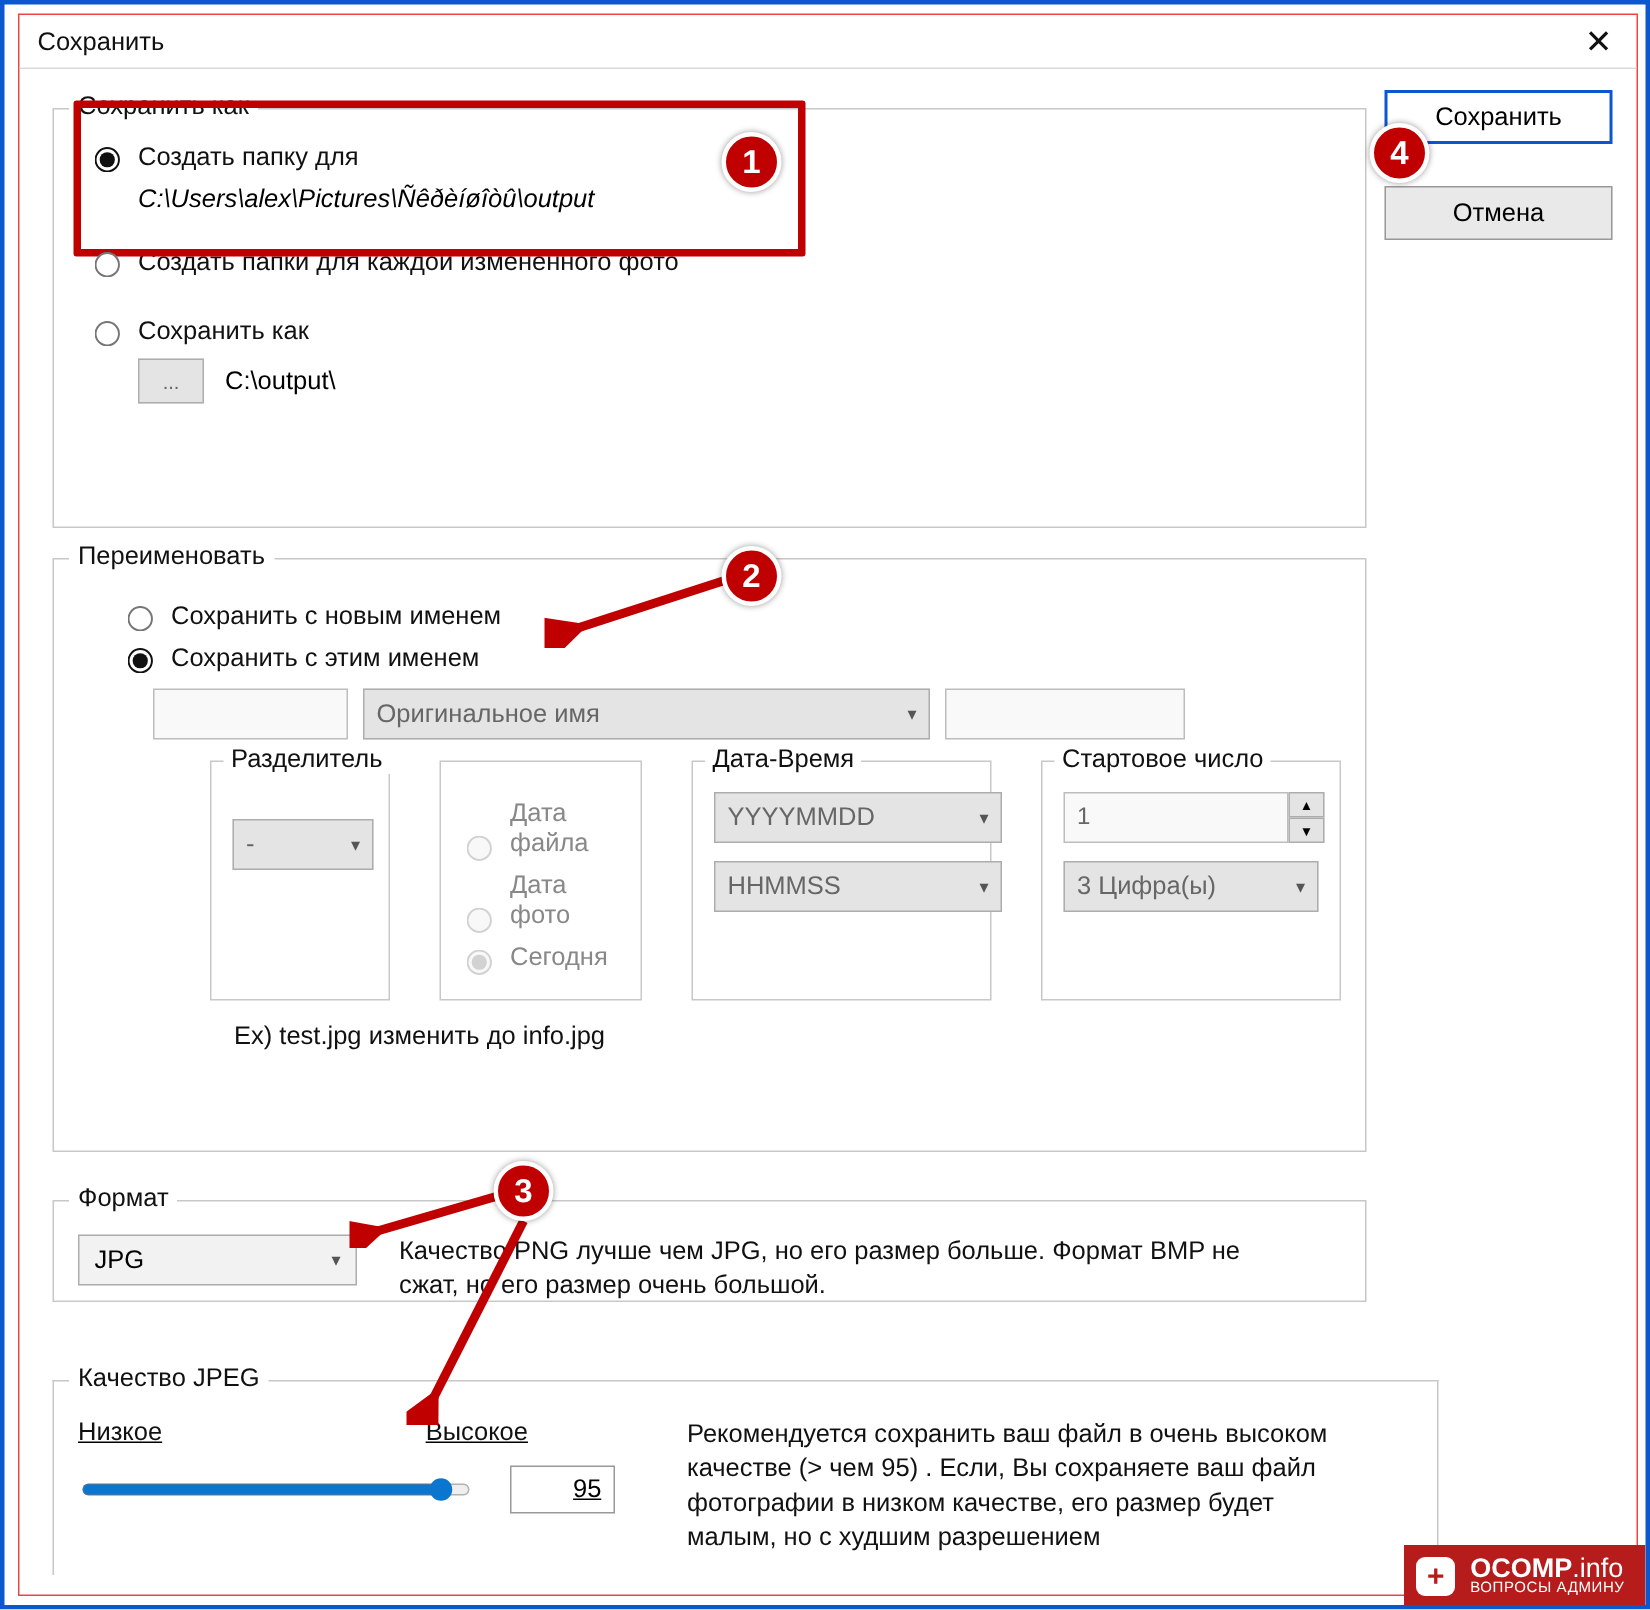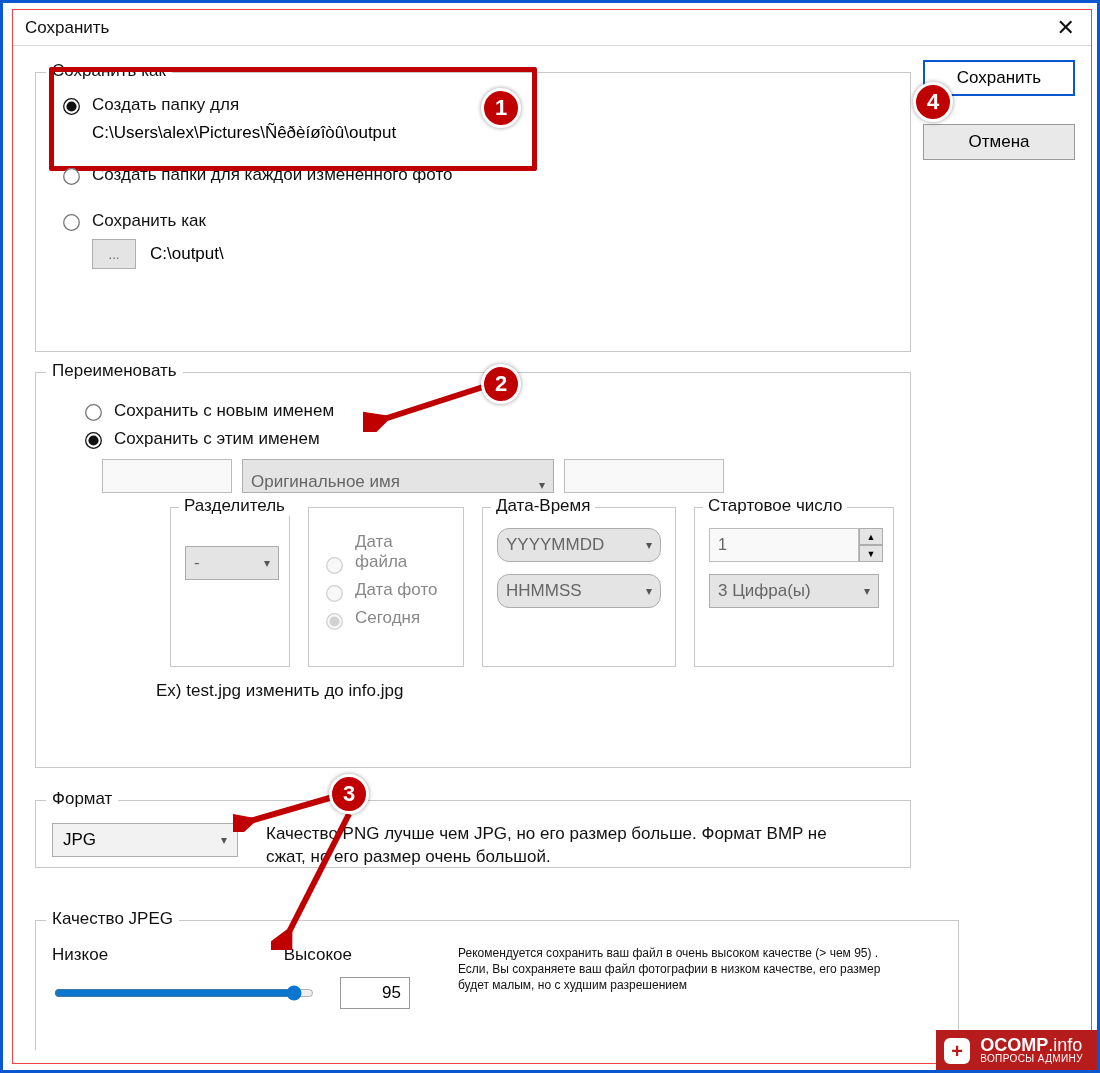--- a/index.html
+++ b/index.html
@@ -129,53 +129,53 @@
   .txt {
     height:34px; border:1px solid #bdbdbd; background:#f9f9f9; padding:4px 8px;
     color:#666; font-size:16px;
   }
   .txt.small{ width:130px;}
   .combo {
     height:34px; background:#e4e4e4; border:1px solid #adadad;
     display:flex; align-items:center; justify-content:space-between;
     padding:0 8px; color:#666; cursor:pointer;
   }
-  .combo.long{ width:312px;align-items:flex-end;}
+  .combo.long{ width:378px;}
   .txt.suffix{ width:160px;}
   .chev { font-size:12px; color:#555; margin-left:6px;}
   .sub-grps {
-    display:flex; gap:18px; margin-left:118px;
+    display:flex; gap:33px; margin-left:88px;
   }
   .subbox { position:relative; border:1px solid #c8c8c8; padding:20px 14px 14px 14px; }
   .subbox .legend{ position:absolute; top:-12px; left:8px; background:#fff; padding:0 5px; color:#111;}
   .sep-box{ width:120px; height:160px;}
   .sep-combo{ width:94px; height:34px;}
   .date-opts{ width:170px; height:160px;}
   .date-opts .radio-row{ color:#888; margin-left:0;align-items:flex-end;}
   .dt-box{ width:200px; height:160px;}
-  .dt-combo{ width:164px; margin-bottom:12px;border-radius:12px;}
+  .dt-combo{ width:192px; margin-bottom:12px;}
   .start-box{ width:200px; height:160px;}
   .spin{ display:flex;}
   .spin .txt{ width:150px;}
   .spin-btns{ display:flex; flex-direction:column;}
   .spin-btns button{ width:24px; height:17px; font-size:9px; border:1px solid #adadad; background:#e4e4e4; cursor:pointer; padding:0;}
   .dig-combo{ width:170px; margin-top:12px;}
   .example{ margin:14px 0 0 104px; color:#111;}
   
   .format-inner{ display:flex; gap:28px; align-items:flex-start; margin-top:4px;}
   .fmt-combo{ width:186px; height:34px; background:#f2f2f2; border:1px solid #adadad; display:flex; align-items:center; justify-content:space-between; padding:0 10px; cursor:pointer;}
   .fmt-note{ width:600px; color:#111; font-size:17px; line-height:1.35;}
   
   .jpeg-inner{ display:flex; gap:26px; margin-top:6px;}
-  .slider-area{ width:380px;}
+  .slider-area{ width:380px;text-decoration:underline;}
   .slider-labels{ display:flex; justify-content:space-between; color:#111; margin-bottom:12px;}
   .slider-row{ display:flex; align-items:center; gap:24px;}
   input[type=range]{ width:260px; accent-color:#0b76d0;}
   .qval{ width:70px; height:32px; border:1px solid #999; text-align:right; padding:4px 8px; font-size:17px;}
-  .jpeg-note{ width:440px; color:#111; font-size:12px; line-height:1.35;}
+  .jpeg-note{ width:440px; color:#111; font-size:17px; line-height:1.35;}
   
   .badge{
     position:absolute; width:40px; height:40px; border-radius:50%;
     background:#c00000; border:3px solid #fff; box-shadow:0 0 4px rgba(0,0,0,.4);
     color:#fff; font-weight:700; font-size:22px; display:flex; align-items:center; justify-content:center;
     z-index:50;
   }
   .b1{ left:468px;  top:78px; }
   .b2{ left:468px;  top:354px;}
   .b3{ left:316px;  top:764px;}
@@ -215,21 +215,21 @@
 
     <div class="grpbox saveas-grp">
       <span class="legend">Сохранить как</span>
 
       <div class="red-highlight hl1"></div>
 
       <label class="radio-row">
         <input type="radio" name="saveas" checked="" style="">
         <span>Создать папку для</span>
       </label>
-      <div class="indent" style="margin-bottom:22px;">C:\Users\alex\Pictures\Ñêðèíøîòû\output</div>
+      <div class="indent" style="margin-bottom:22px;font-style:italic;">C:\Users\alex\Pictures\Ñêðèíøîòû\output</div>
 
       <label class="radio-row" style="margin-top:8px;">
         <input type="radio" name="saveas" style="">
         <span>Создать папки для каждой измененного фото</span>
       </label>
 
       <label class="radio-row" style="margin-top:26px;">
         <input type="radio" name="saveas" style="">
         <span>Сохранить как</span>
       </label>

